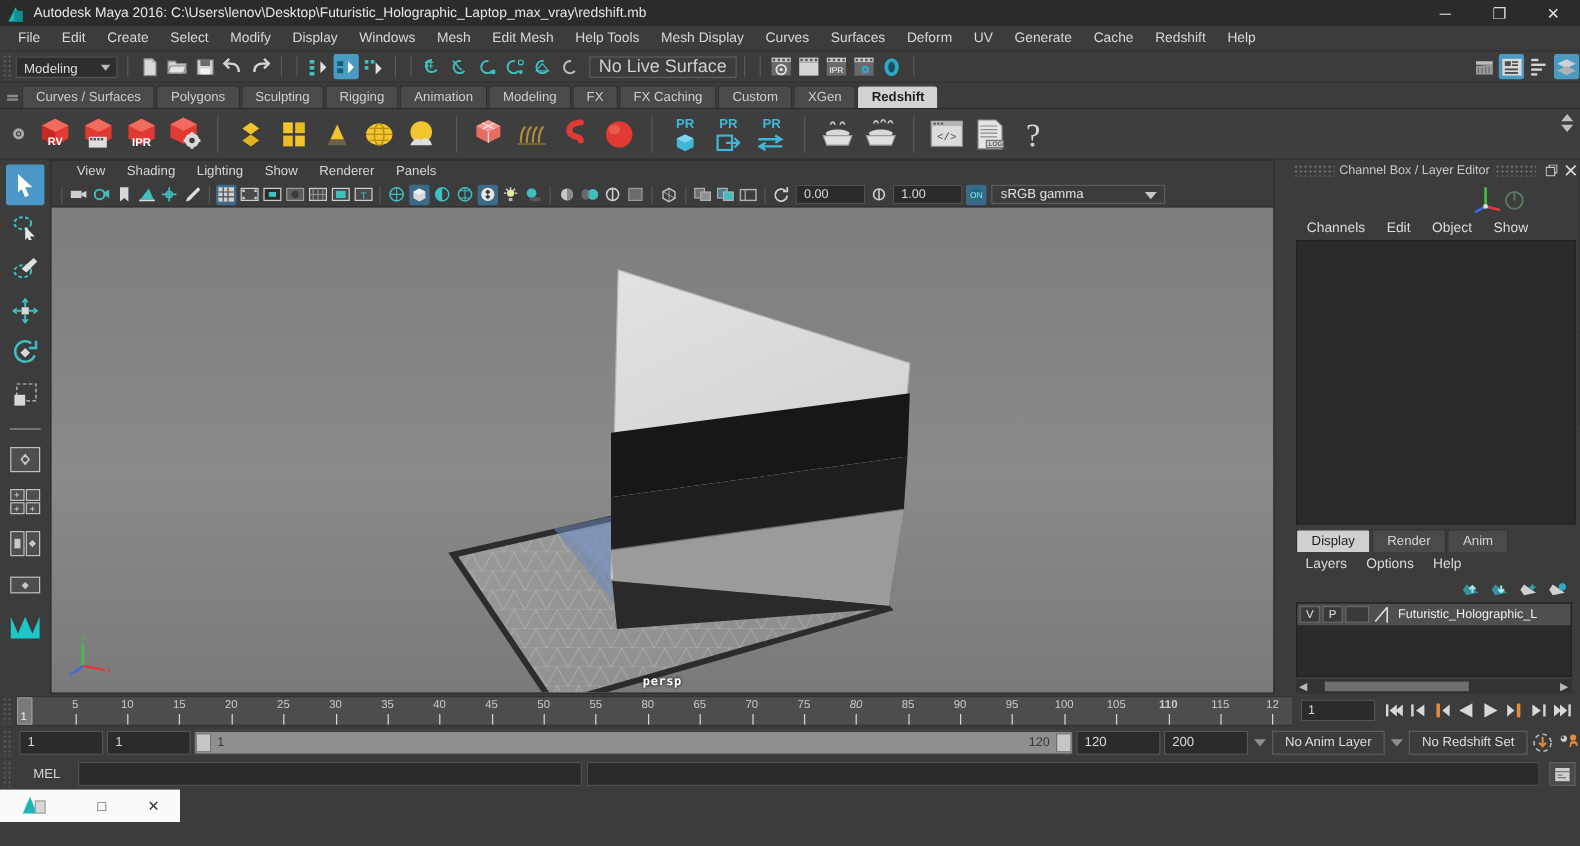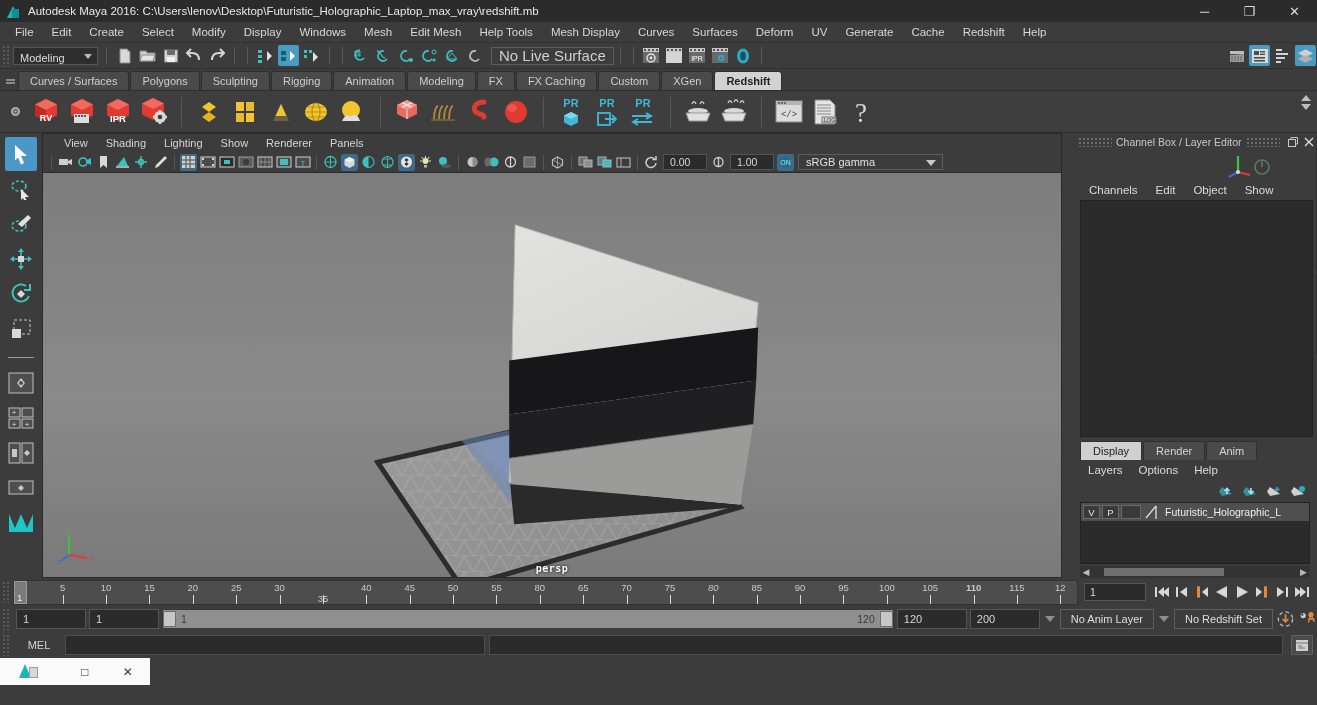--- a/index.html
+++ b/index.html
@@ -123,21 +123,21 @@
     border: 1px solid #2a2a2a; margin-right: 12px; }
   .viewmenu { height: 18px; background: #3c3c3c; display: flex; align-items: center;
     padding-left: 12px; }
   .viewmenu .vm { color: #d5d5d5; font-size: 11px; padding: 0 9px; }
   .viewtools { height: 21px; background: #3c3c3c; display: flex; align-items: center;
     padding-left: 4px; border-bottom: 1px solid #2b2b2b; }
   .vtb { width: 17px; height: 17px; margin: 0 1px; display:flex;
     align-items:center; justify-content:center; flex:0 0 auto; border-radius:2px; }
   .vtb.sel { background: #3d6a88; }
   .vsep { width: 1px; height: 15px; background: #575757; margin: 0 4px; flex:0 0 auto; }
-  .numfield { width: 44px; height: 16px; background: #2b2b2b; border: 1px solid #525252;
+  .numfield { width: 58px; height: 16px; background: #2b2b2b; border: 1px solid #525252;
     color: #d8d8d8; font-size: 10.5px; display: flex; align-items: center;
     padding-left: 6px; margin: 0 2px; }
   .gammasel { width: 145px; height: 16px; background: #3c3c3c; border: 1px solid #5c5c5c;
     color: #e0e0e0; font-size: 11px; display:flex; align-items:center;
     padding-left: 7px; position: relative; margin-left: 3px; }
   .gammasel .caret { position:absolute; right:6px; top:5px; width:0;height:0;
     border-left:5px solid transparent;border-right:5px solid transparent;
     border-top:6px solid #c8c8c8; }
 
   .viewport { flex: 1 1 auto; position: relative; overflow: hidden;
@@ -1150,21 +1150,21 @@
         <div class="ticklabel" style="left: 92.075px;">10</div>
         <div class="tick" style="left: 135.45px;"></div>
         <div class="ticklabel" style="left: 135.45px;">15</div>
         <div class="tick" style="left: 178.825px;"></div>
         <div class="ticklabel" style="left: 178.825px;">20</div>
         <div class="tick" style="left: 222.2px;"></div>
         <div class="ticklabel" style="left: 222.2px;">25</div>
         <div class="tick" style="left: 265.575px;"></div>
         <div class="ticklabel" style="left: 265.575px;">30</div>
         <div class="tick" style="left: 308.95px;"></div>
-        <div class="ticklabel" style="left: 308.95px; margin-top: 11px;">35</div>
+        <div class="ticklabel" style="left: 308.95px;">35</div>
         <div class="tick" style="left: 352.325px;"></div>
         <div class="ticklabel" style="left: 352.325px;">40</div>
         <div class="tick" style="left: 395.7px;"></div>
         <div class="ticklabel" style="left: 395.7px;">45</div>
         <div class="tick" style="left: 439.075px;"></div>
         <div class="ticklabel" style="left: 439.075px;">50</div>
         <div class="tick" style="left: 482.45px;"></div>
         <div class="ticklabel" style="left: 482.45px;">55</div>
         <div class="tick" style="left: 525.825px;"></div>
         <div class="ticklabel" style="left: 525.825px;">80</div>

